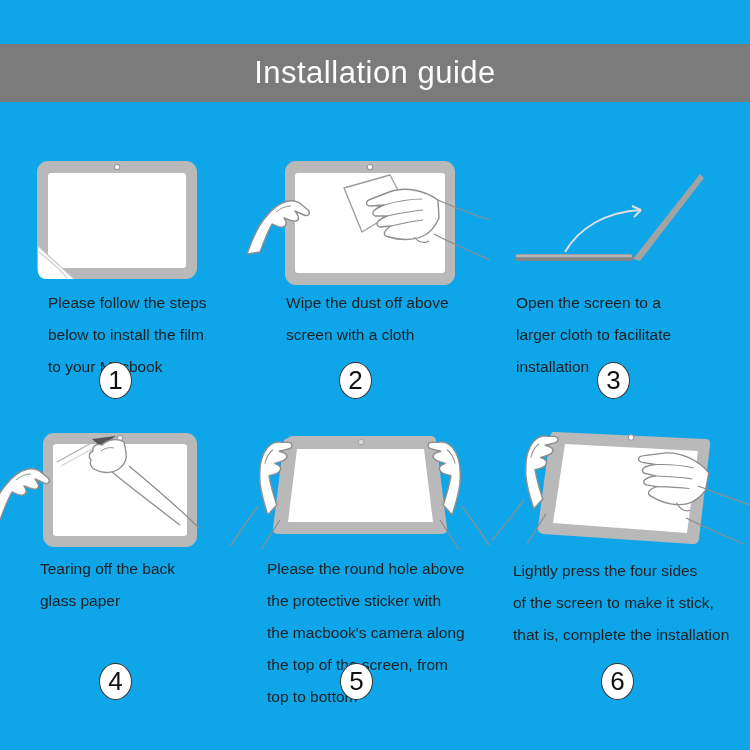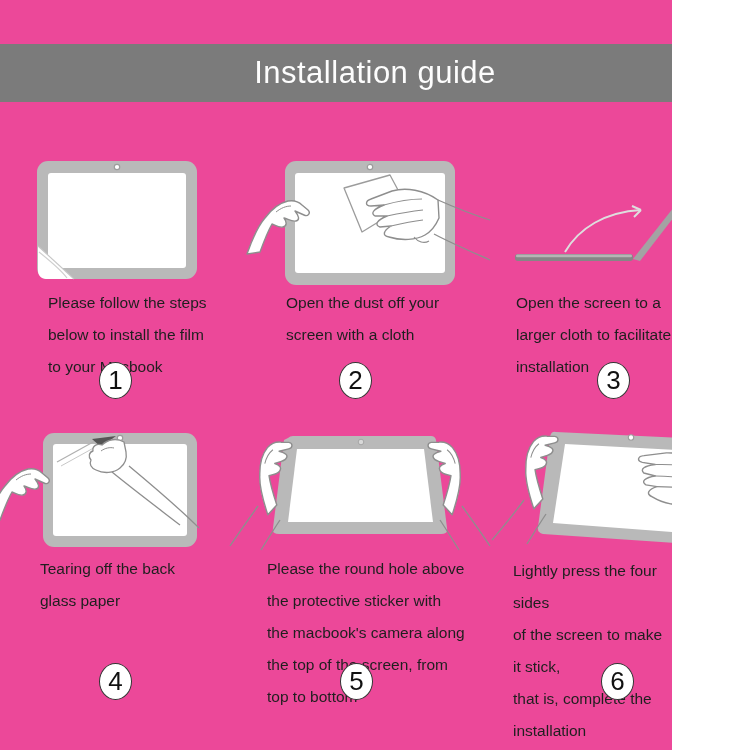--- a/index.html
+++ b/index.html
@@ -1,17 +1,17 @@
 <!DOCTYPE html>
 <html><head>
 <meta charset="utf-8">
 <style>
   html,body{margin:0;padding:0;background:#fff;}
   #page{
-    position:relative;width:672px;height:750px;background:#ec4899;
+    position:relative;width:750px;height:750px;background:#0ea5e9;
     font-family:"Liberation Sans", sans-serif;overflow:hidden;
   }
   .header{
     position:absolute;left:0;top:44px;width:750px;height:58px;
     background:#7b7b7b;color:#fdfdfd;display:flex;align-items:center;justify-content:center;
     font-size:31px;letter-spacing:0.5px;
   }
   .illus{position:absolute;}
   .caption{
     position:absolute;font-size:15.5px;line-height:32px;color:#1f1f1f;
@@ -69,21 +69,21 @@
     <rect x="47" y="15" width="150" height="100" rx="3" fill="#fff"></rect>
     <circle cx="122" cy="9" r="2.7" fill="#fff" stroke="#9c9c9c" stroke-width="1.2"></circle>
     <use href="#hand-pinch" transform="translate(-2,32)"></use>
     <path d="M96,30 L142,17 L158,47 L114,74 Z" fill="#fff" stroke="#9c9c9c" stroke-width="1.3" stroke-linejoin="round"></path>
     <use href="#hand-flat" transform="translate(110,22)"></use>
     <g stroke="#8e8e8e" stroke-width="1.3" fill="none">
       <path d="M190,42 C208,50 226,57 242,62"></path>
       <path d="M186,76 C205,86 224,94 242,102"></path>
     </g>
   </svg>
-  <div class="caption" style="left:286px;top:287px">Open the dust off your
+  <div class="caption" style="left:286px;top:287px">Wipe the dust off above
 screen with a cloth</div>
   <div class="badge" style="left:339px;top:362px">
     <span>2</span>
   </div>
 
   <svg class="illus" style="left:503px;top:166px" width="210" height="104" viewBox="0 0 210 104">
     <rect x="12" y="88" width="118" height="7" rx="3" fill="#868686"></rect>
     <rect x="13" y="88.6" width="116" height="2.6" rx="1.3" fill="#b5b5b5"></rect>
     <path d="M130,93 L197,8 L201,12 L137,95 Z" fill="#a3a3a3"></path>
     <g stroke="#dedede" stroke-width="2" fill="none">

